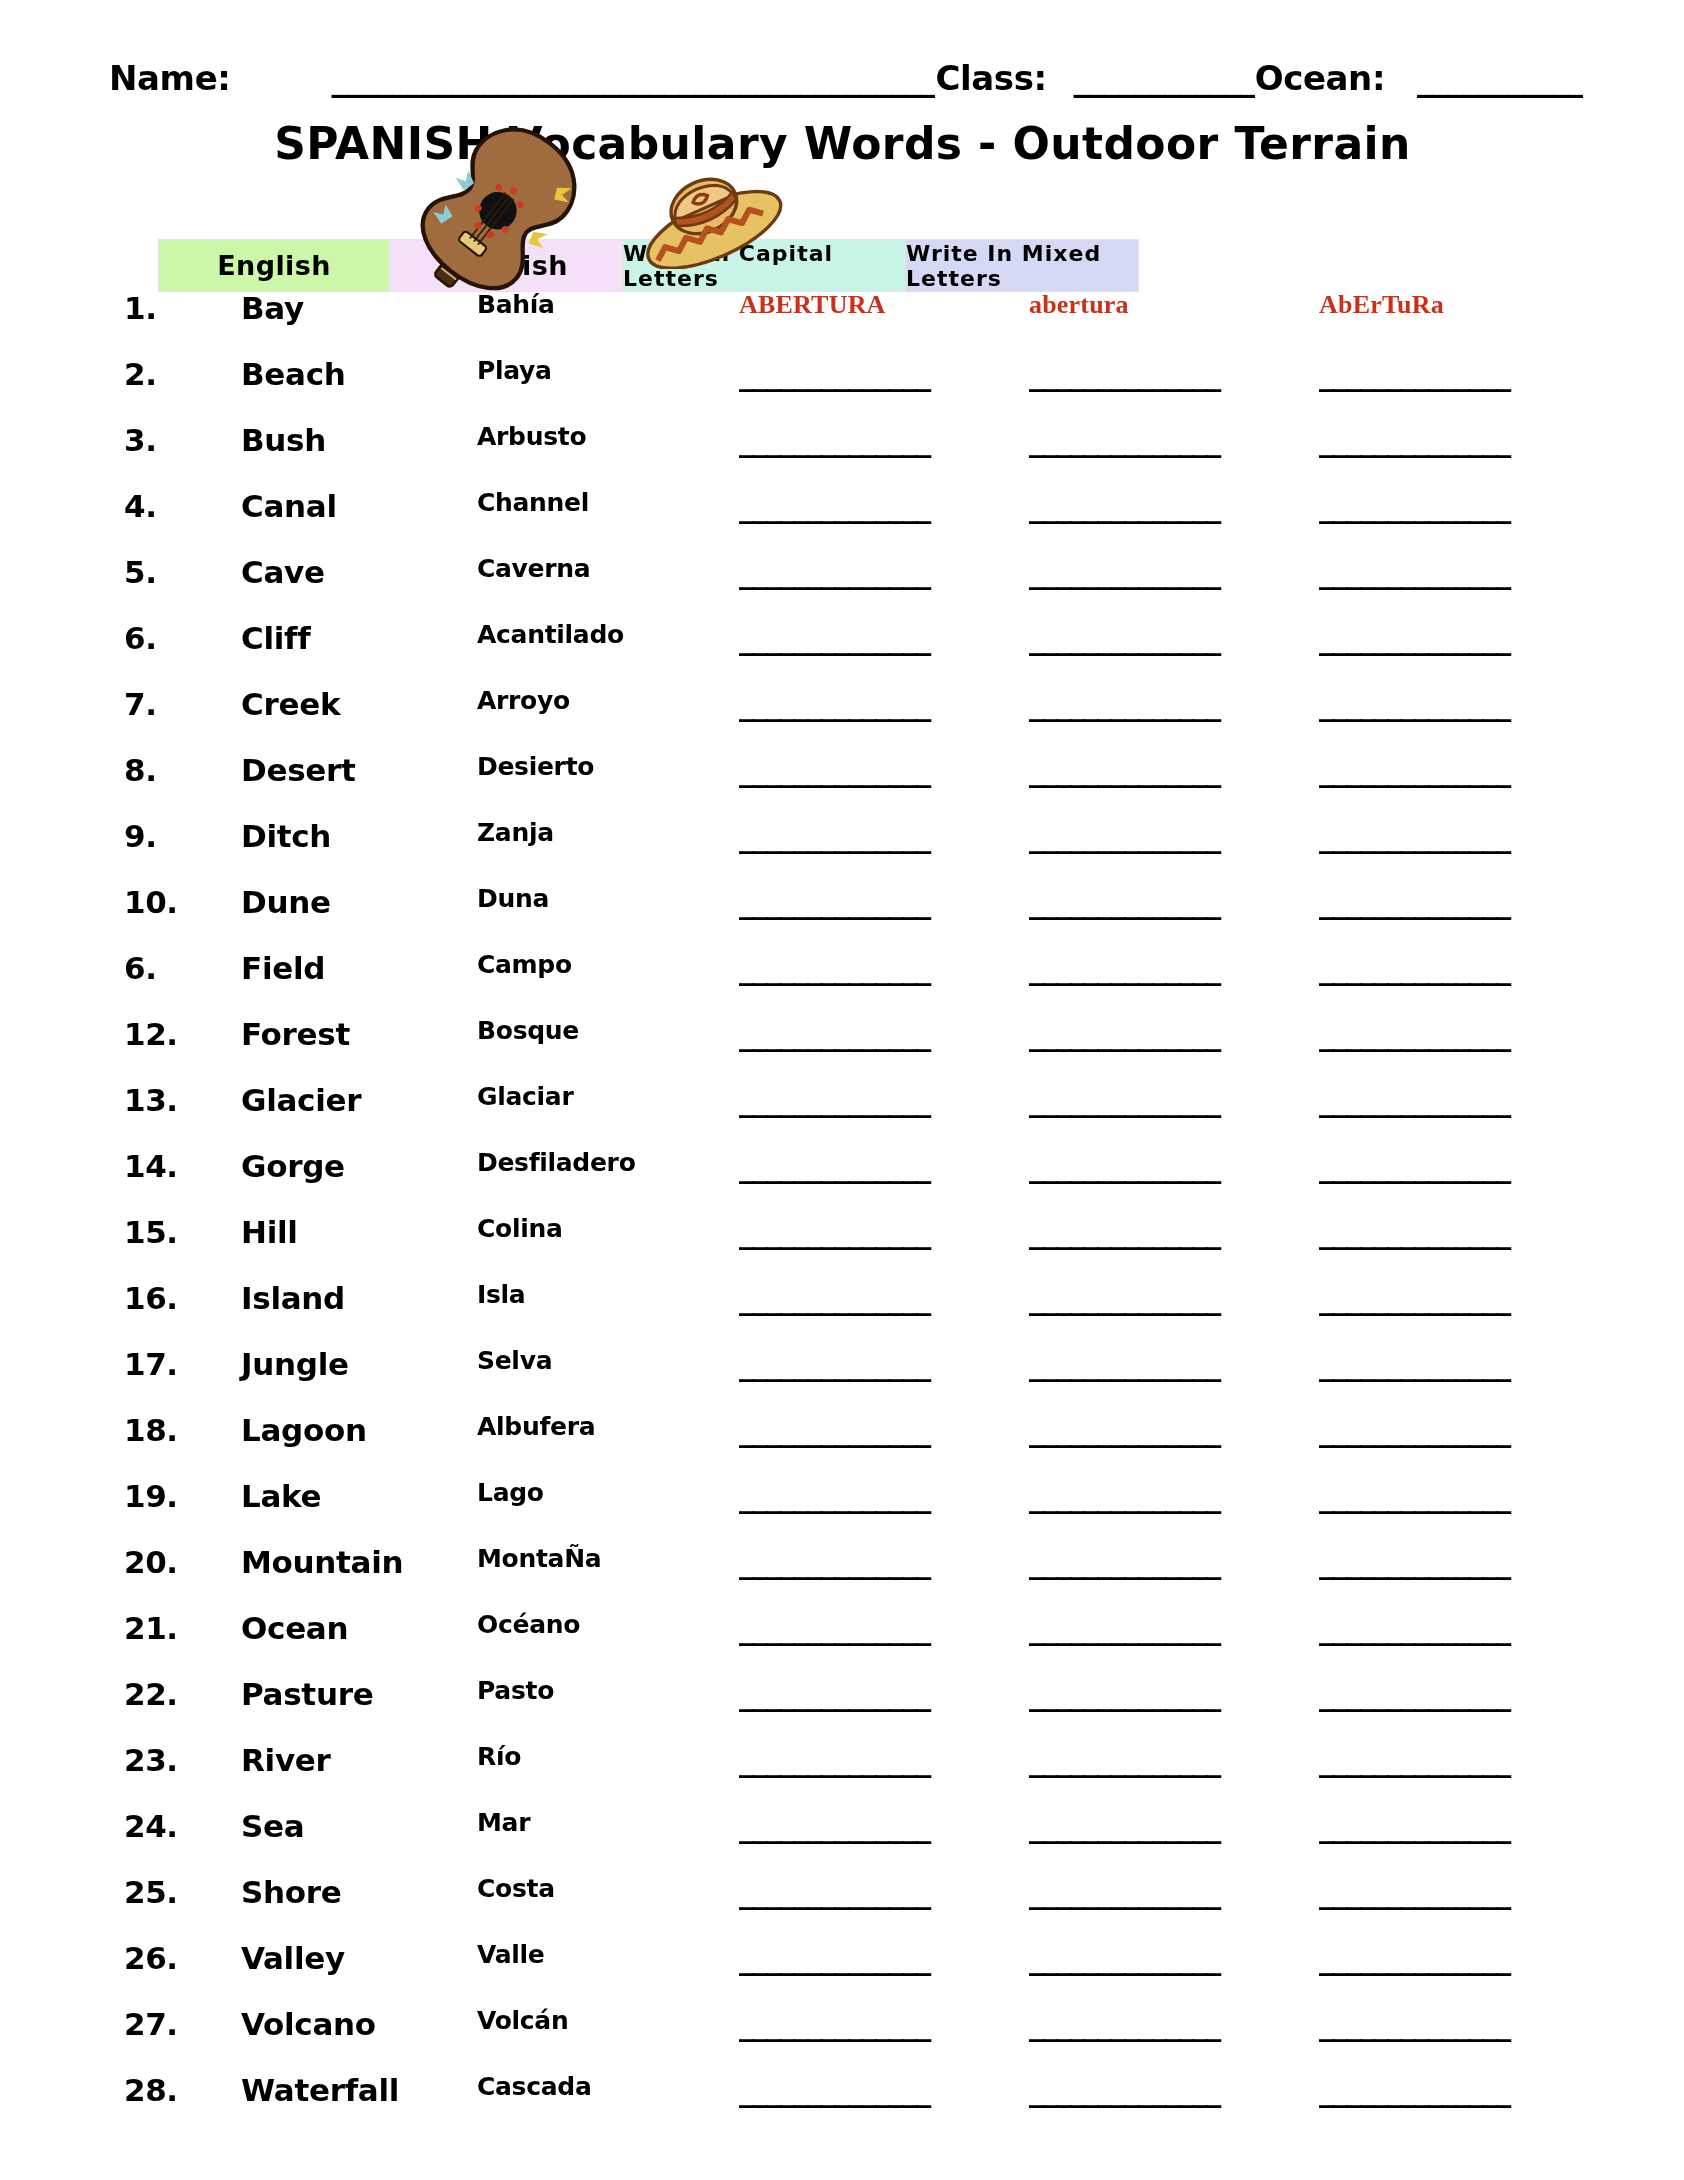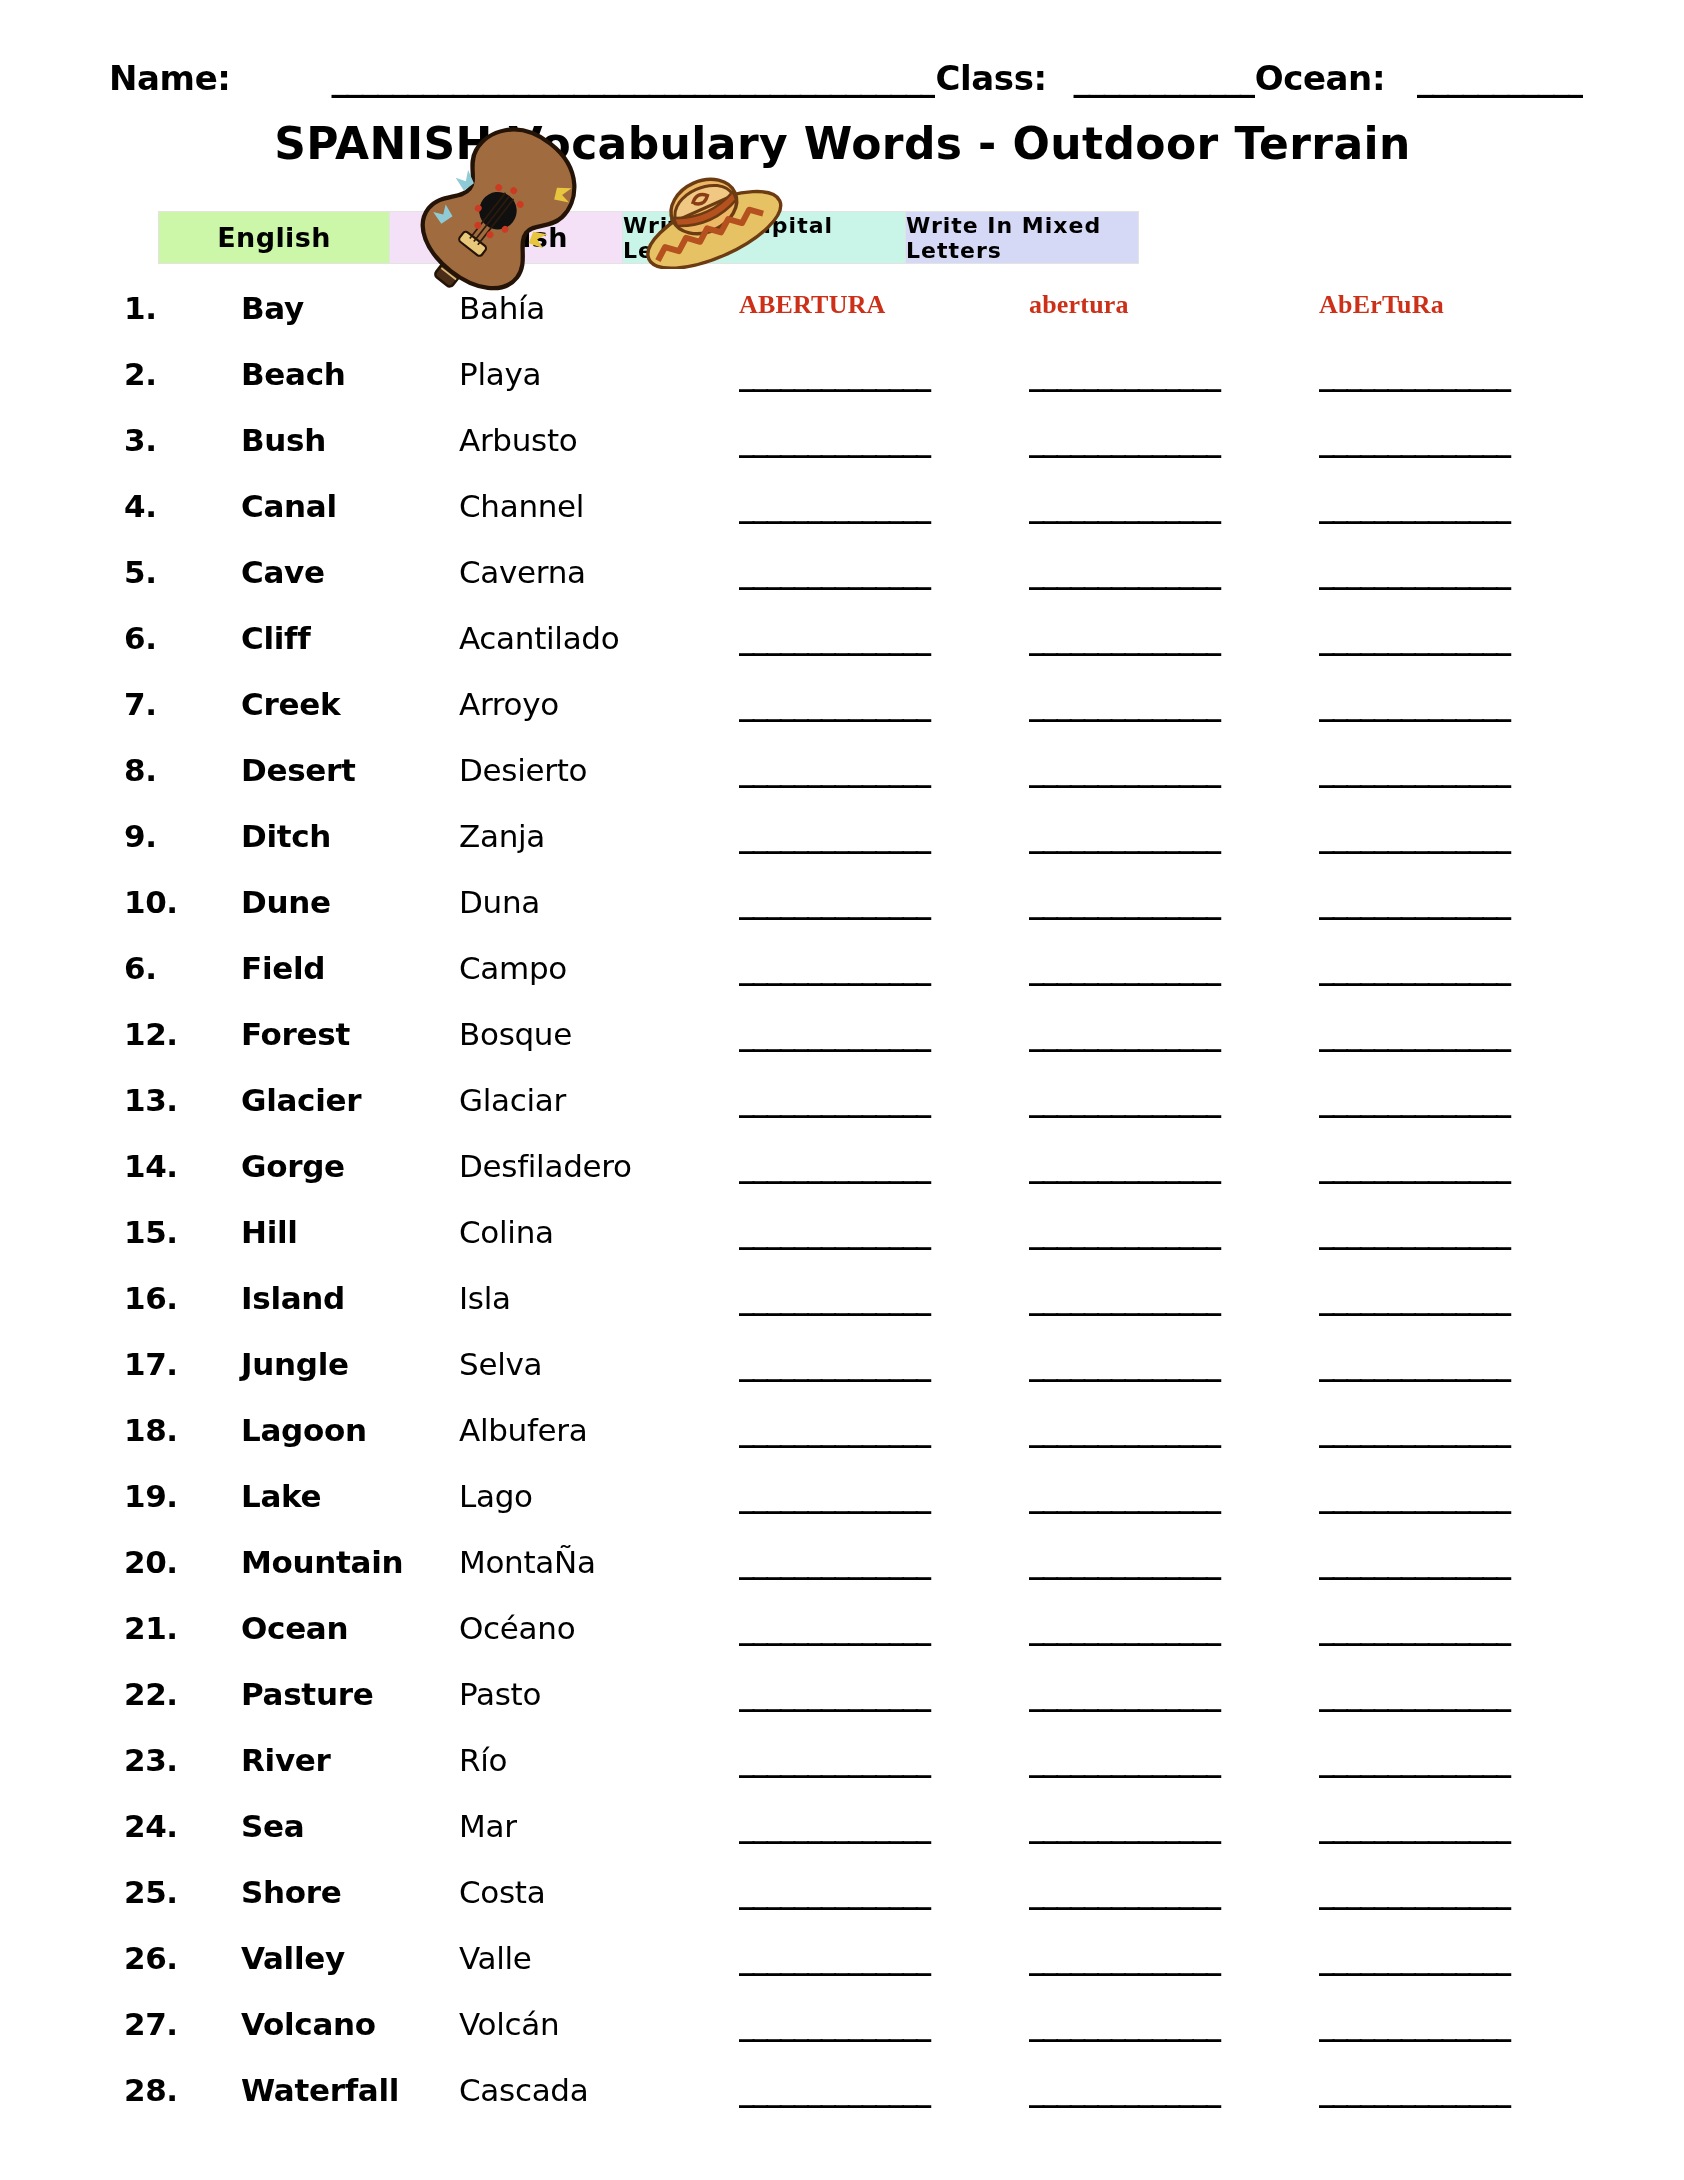--- a/index.html
+++ b/index.html
@@ -71,20 +71,21 @@
     position: absolute;
     left: 158px;
     top: 211px;
     width: 1424px;
   }
 
   .header-row {
     display: flex;
     width: 1424px;
     height: 53px;
+    margin-top: 28px;
   }
   .hcell {
     box-sizing: border-box;
     display: flex;
     align-items: center;
     justify-content: center;
     font-size: 22px;
     font-weight: 700;
     letter-spacing: 1px;
     border: 0.9px solid #e3e3e3;
@@ -132,23 +133,23 @@
     font-weight: 700;
     letter-spacing: -0.4px;
   }
   .eng {
     left: 241px;
     font-size: 31px;
     font-weight: 700;
     letter-spacing: -0.3px;
   }
   .spa {
-    left: 459px;
-    font-size: 31px;
-    font-weight: 400;
+    left: 477px;
+    font-size: 25px;
+    font-weight: 700;
     letter-spacing: -0.3px;
   }
   .blank {
     font-size: 31px;
     font-weight: 700;
     letter-spacing: -1.9px;
     overflow: hidden;
     display: block;
     width: 266px;
   }

